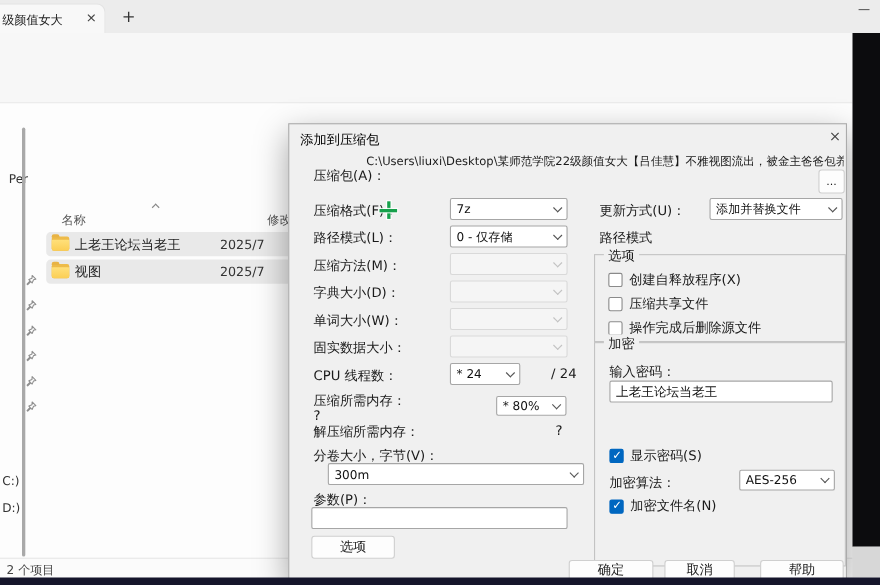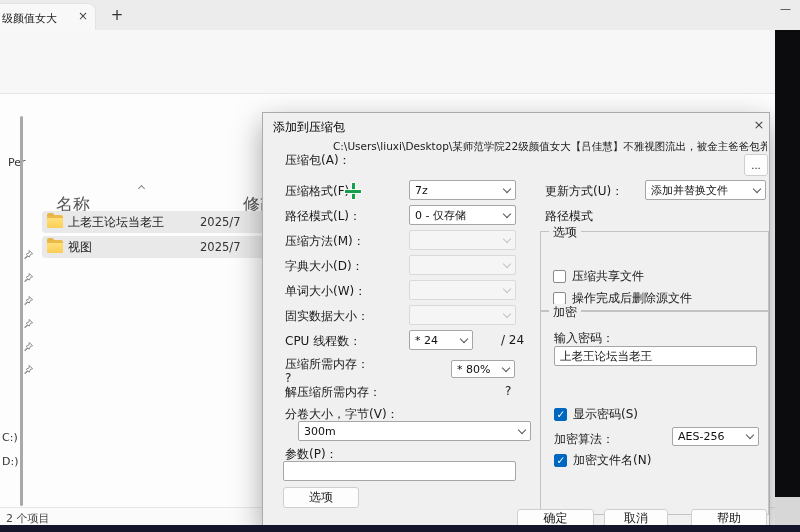--- a/index.html
+++ b/index.html
@@ -42,21 +42,21 @@
 .tsep{position:absolute;left:203px;top:68px;width:1px;height:20px;background:#dcdcdc}
 .tgroup{position:absolute;top:66px;height:24px;display:flex;align-items:center;gap:5px;
   font-size:12px;color:#333}
 .tg-sort{left:212px}.tg-view{left:284px}.tg-more{left:352px;color:#444;font-size:10px;letter-spacing:1px}
 .chv{width:6px;height:6px;border-right:1.4px solid #555;border-bottom:1.4px solid #555;
   transform:rotate(45deg);flex:none;margin-top:-3px}
 .chv.sm{width:5px;height:5px;border-width:1.1px;border-color:#666}
 
 
 .filearea{position:absolute;left:0;top:94px;width:775px;height:414px;background:#fdfdfd}
-.colname{position:absolute;font-size:17px;color:#555;top:99px}
+.colname{position:absolute;font-size:11px;color:#555;top:99px}
 .ch-name{left:56px}.ch-mod{left:243px}.ch-type{left:352px}.ch-size{left:442px}
 .sort-caret{position:absolute;left:139px;top:92px;width:5px;height:5px;
   border-left:1.2px solid #888;border-top:1.2px solid #888;transform:rotate(45deg)}
 .frow{position:absolute;left:42px;width:726px;height:22px;background:#e9e9e9;border-radius:4px}
 .frow1{top:117px}.frow2{top:142px}
 .fname{position:absolute;left:26px;top:0;font-size:12px;color:#222;line-height:22px;white-space:nowrap}
 .fdate{position:absolute;left:158px;top:0;font-size:11.5px;color:#333;line-height:22px;white-space:nowrap}
 .ficon{position:absolute;left:5px;top:4px;width:16px;height:13px;border-radius:2px;
   background:linear-gradient(#eebc4a,#e8b345)}
 .ficon::before{content:"";position:absolute;left:0;top:-2px;width:7px;height:3px;
@@ -370,20 +370,24 @@
     <span class="lbl l-upd">更新方式(U)：</span>
     <div class="combo c-upd">
         <span class="cval">添加并替换文件</span>
         <span class="chv"></span>
       </div>
 
     <span class="lbl l-pm">路径模式</span>
 
     <div class="grp g-opt">
       <span class="grp-title">选项</span>
+      <label class="cb cb1">
+        <span class="cbx"></span>
+        <span>创建自释放程序(X)</span>
+      </label>
       <label class="cb cb2">
         <span class="cbx"></span>
         <span>压缩共享文件</span>
       </label>
       <label class="cb cb3">
         <span class="cbx"></span>
         <span>操作完成后删除源文件</span>
       </label>
     </div>
 

